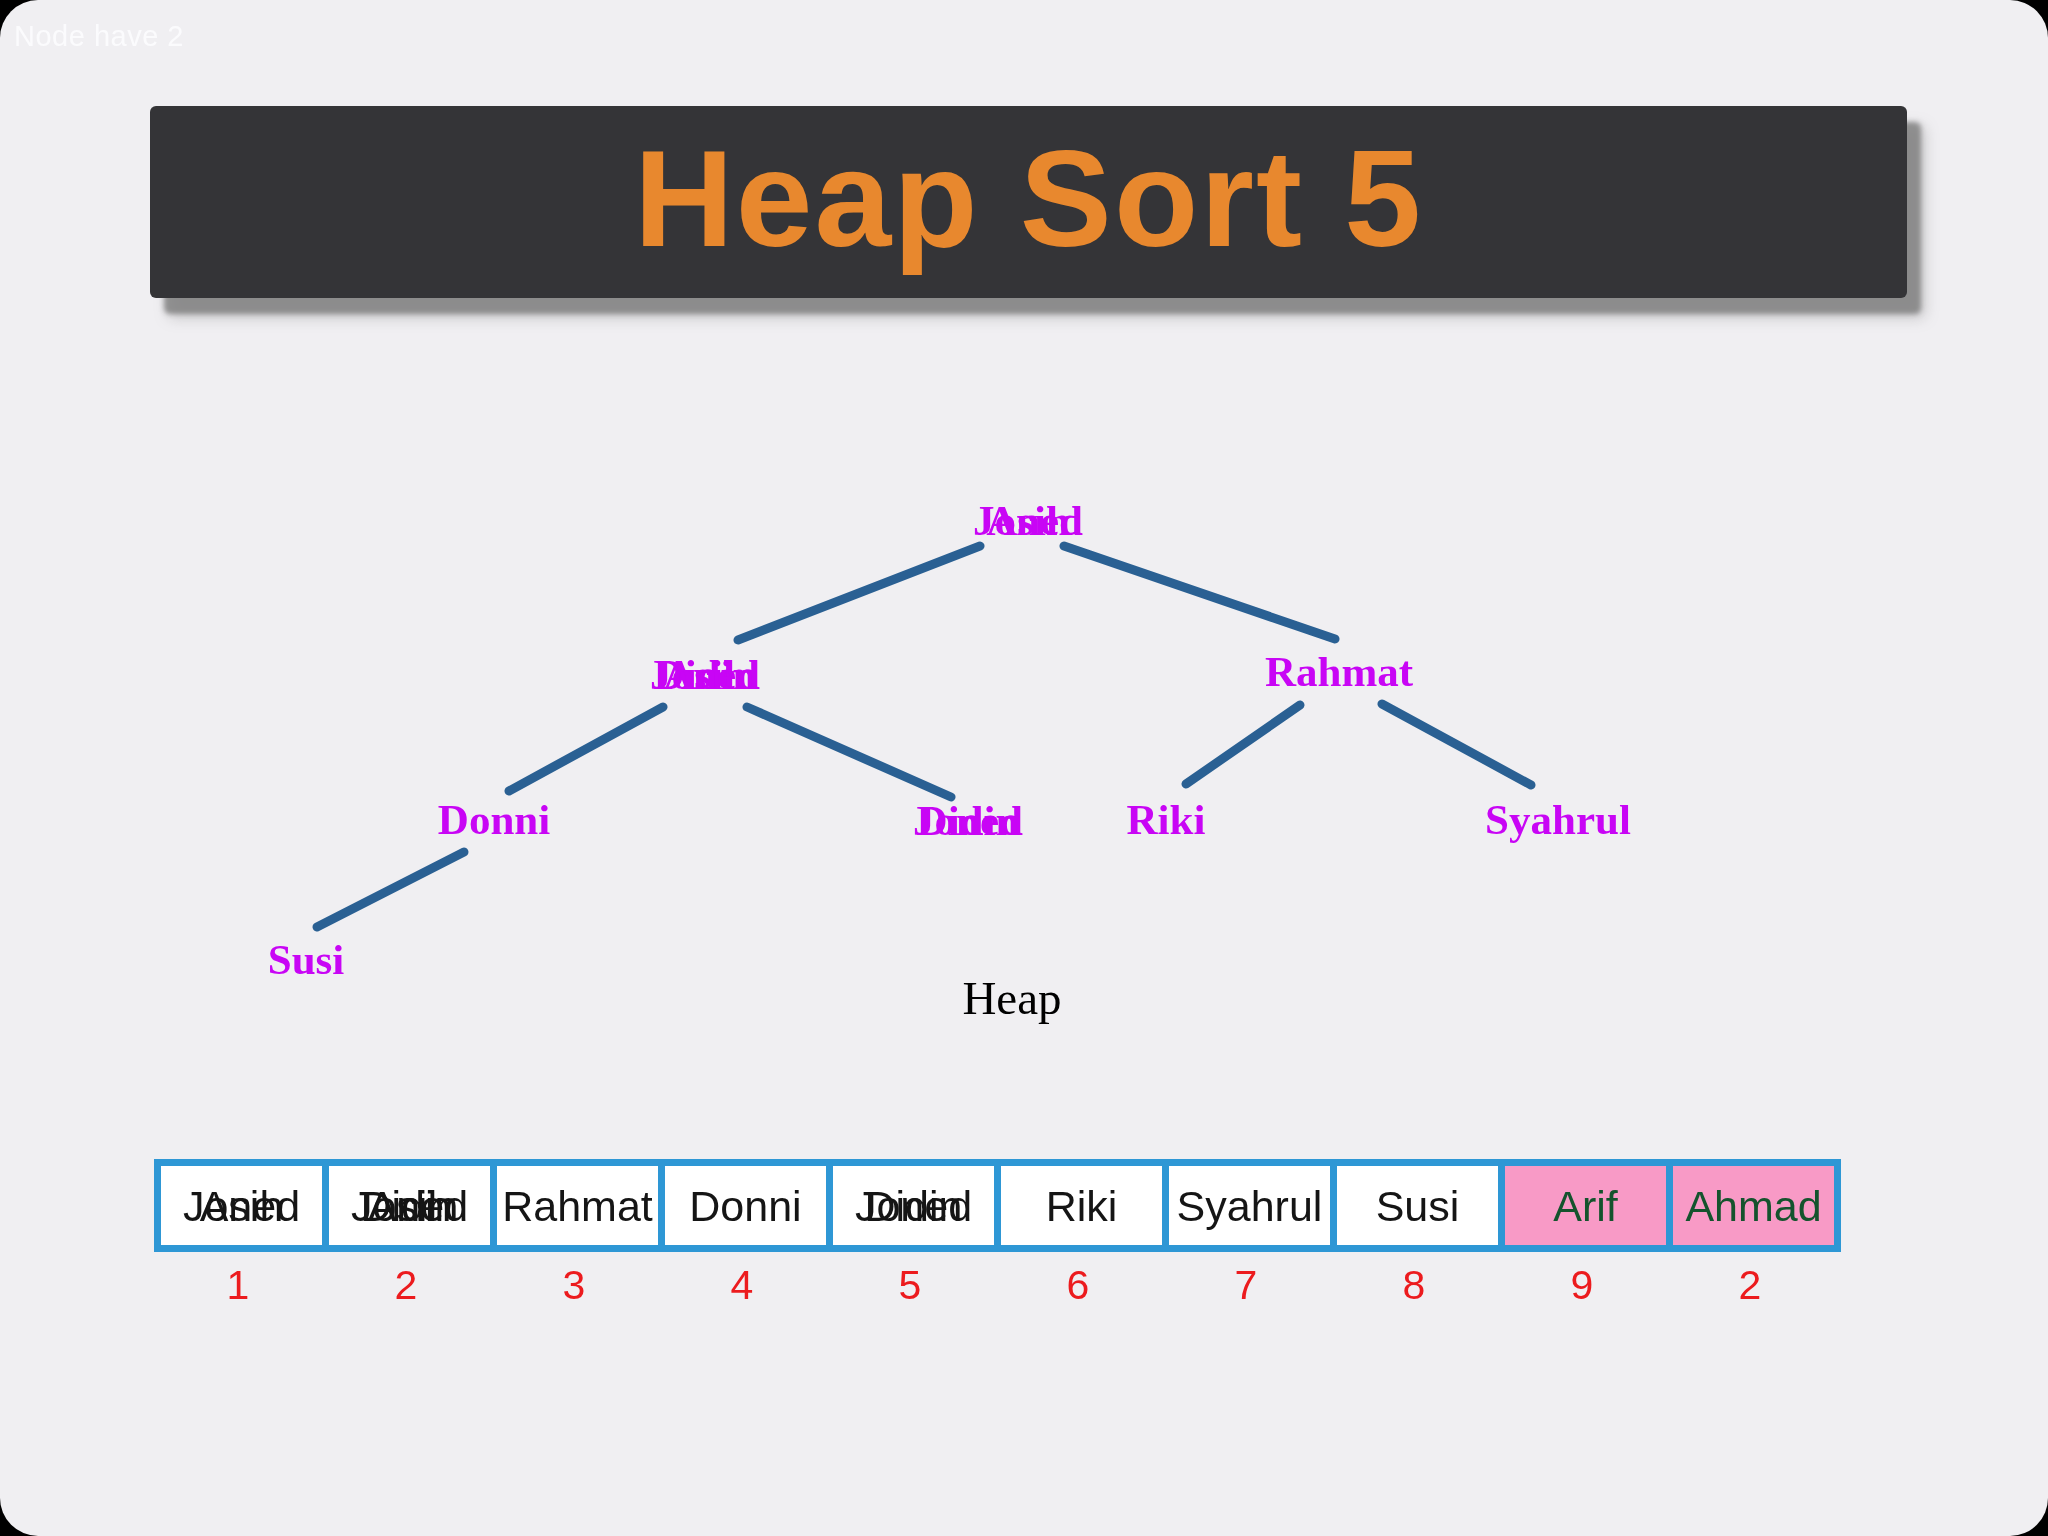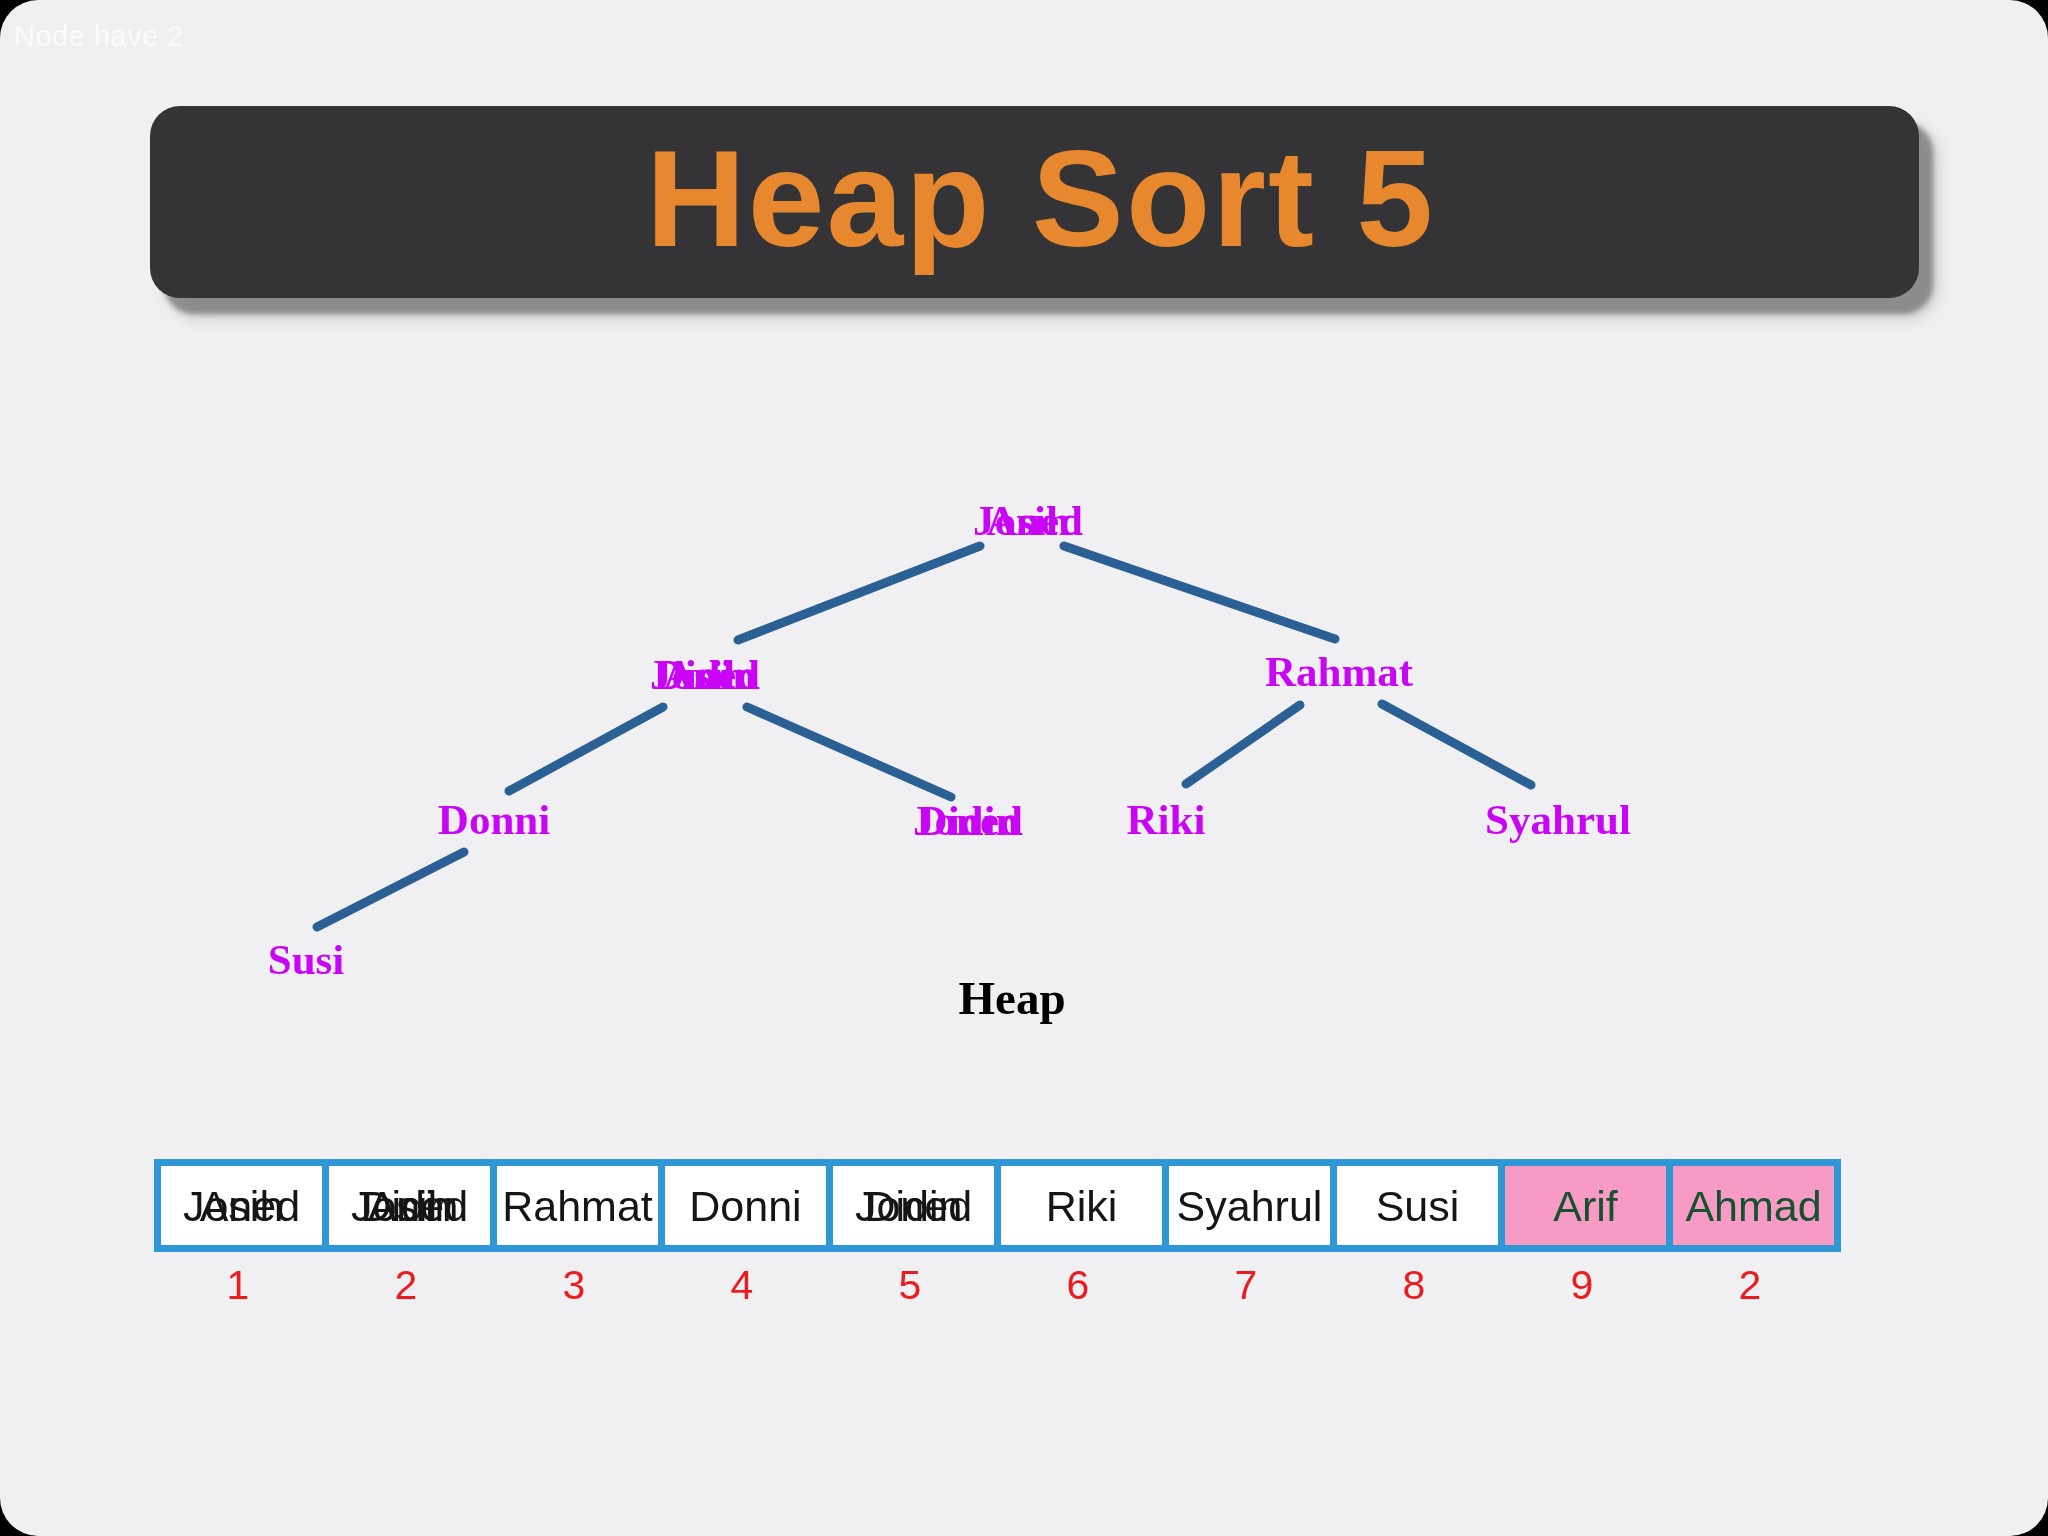--- a/index.html
+++ b/index.html
@@ -13,23 +13,23 @@
   }
   .status-text{
     position:absolute;left:14px;top:20px;
     font-size:29px;color:#FBFBFD;
     letter-spacing:.5px;
   }
   .title-bar{
     position:absolute;left:150px;top:106px;
     width:1757px;height:192px;
     background:#343437;
-    border-radius:30px;
+    border-radius:6px;
     box-shadow:14px 16px 5px 0 rgba(125,125,125,.8), 18px 20px 14px 0 rgba(125,125,125,.35);
-    display:flex;align-items:center;justify-content:center;padding-left:12px;
+    display:flex;align-items:center;justify-content:center;
   }
   .title-bar .page-title{
     font-size:138px;font-weight:700;color:#E8882E;
     letter-spacing:2px;
     transform:translateY(-4px);
   }
   #tree-layer{position:absolute;left:0;top:0;width:2048px;height:1536px;pointer-events:none;}
   .tree-node{
     position:absolute;width:0;height:0;
   }
@@ -37,21 +37,21 @@
     position:absolute;left:0;top:0;
     transform:translate(-50%,-50%);
     white-space:nowrap;
     font-family:"Liberation Serif",serif;
     font-weight:700;font-size:43px;color:#C805F5;
   }
   .heap-label{
     position:absolute;left:1012px;top:998px;
     transform:translate(-50%,-50%);
     font-family:"Liberation Serif",serif;
-    font-weight:700;font-size:47px;color:#000;
+    font-weight:400;font-size:47px;color:#000;
   }
   .array-row{
     position:absolute;left:154px;top:1159px;
     display:flex;
   }
   .array-cell{
     position:relative;
     width:175px;height:93px;
     box-sizing:border-box;
     border:7px solid #2E97D5;

